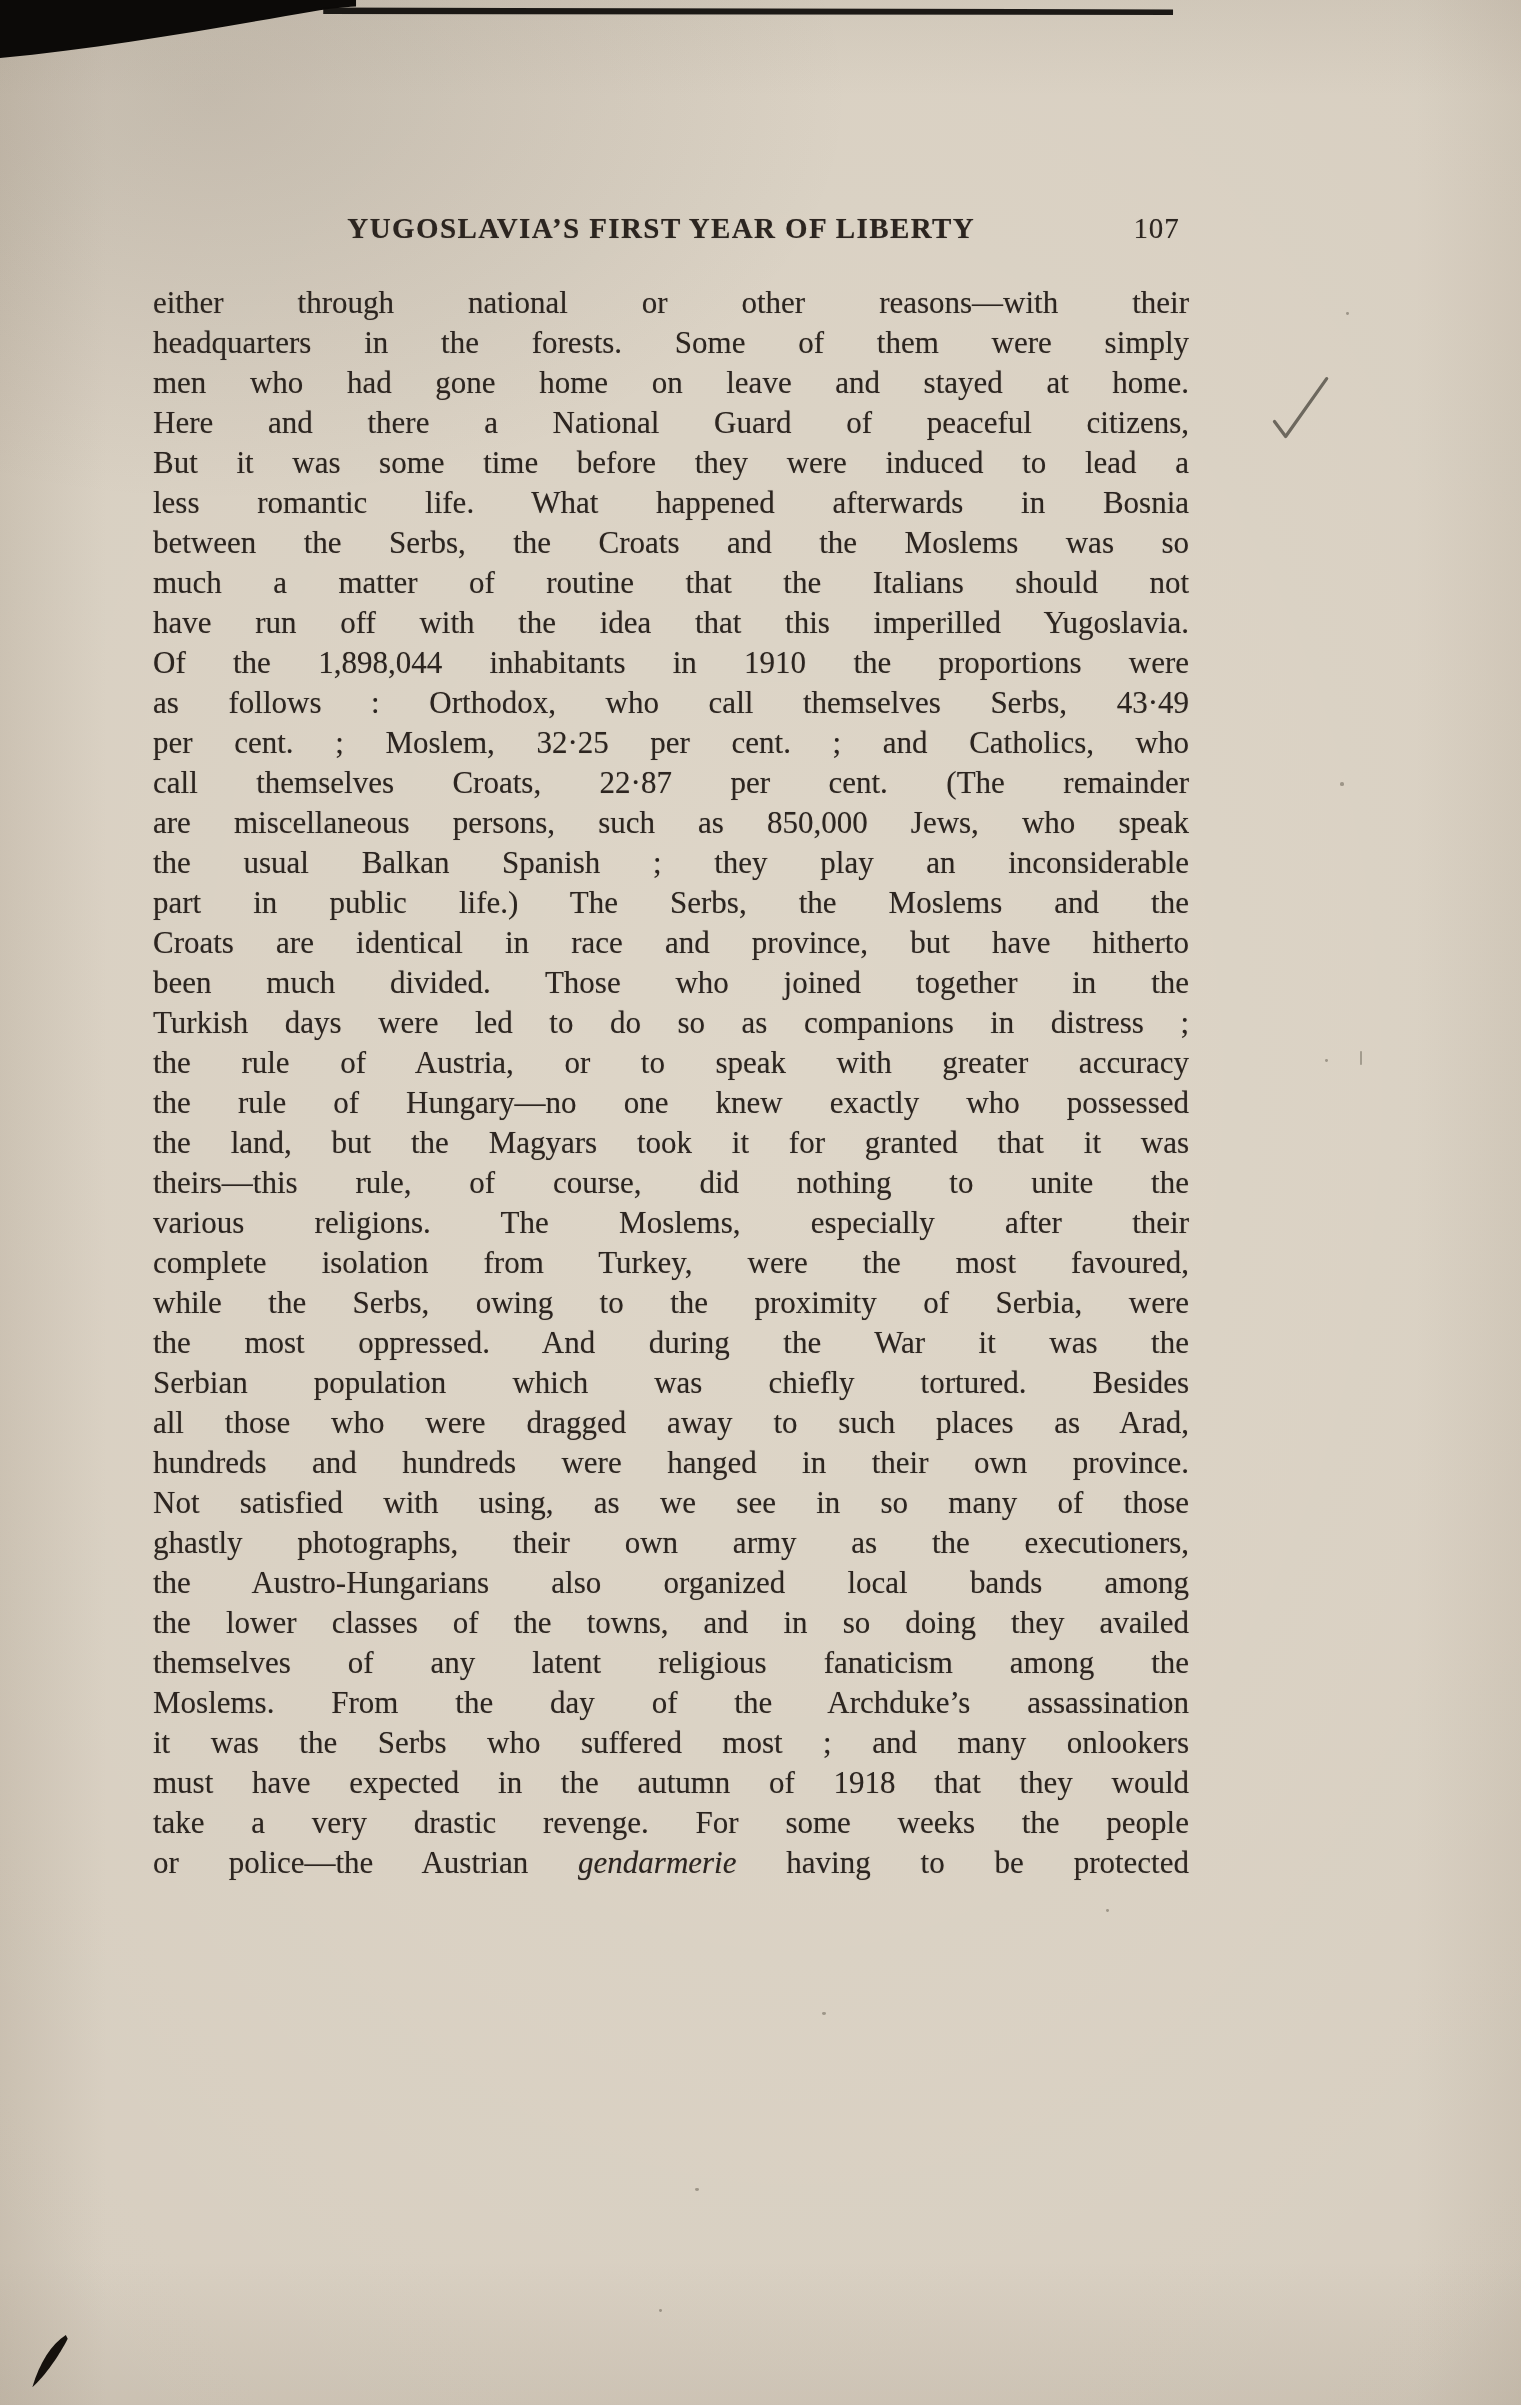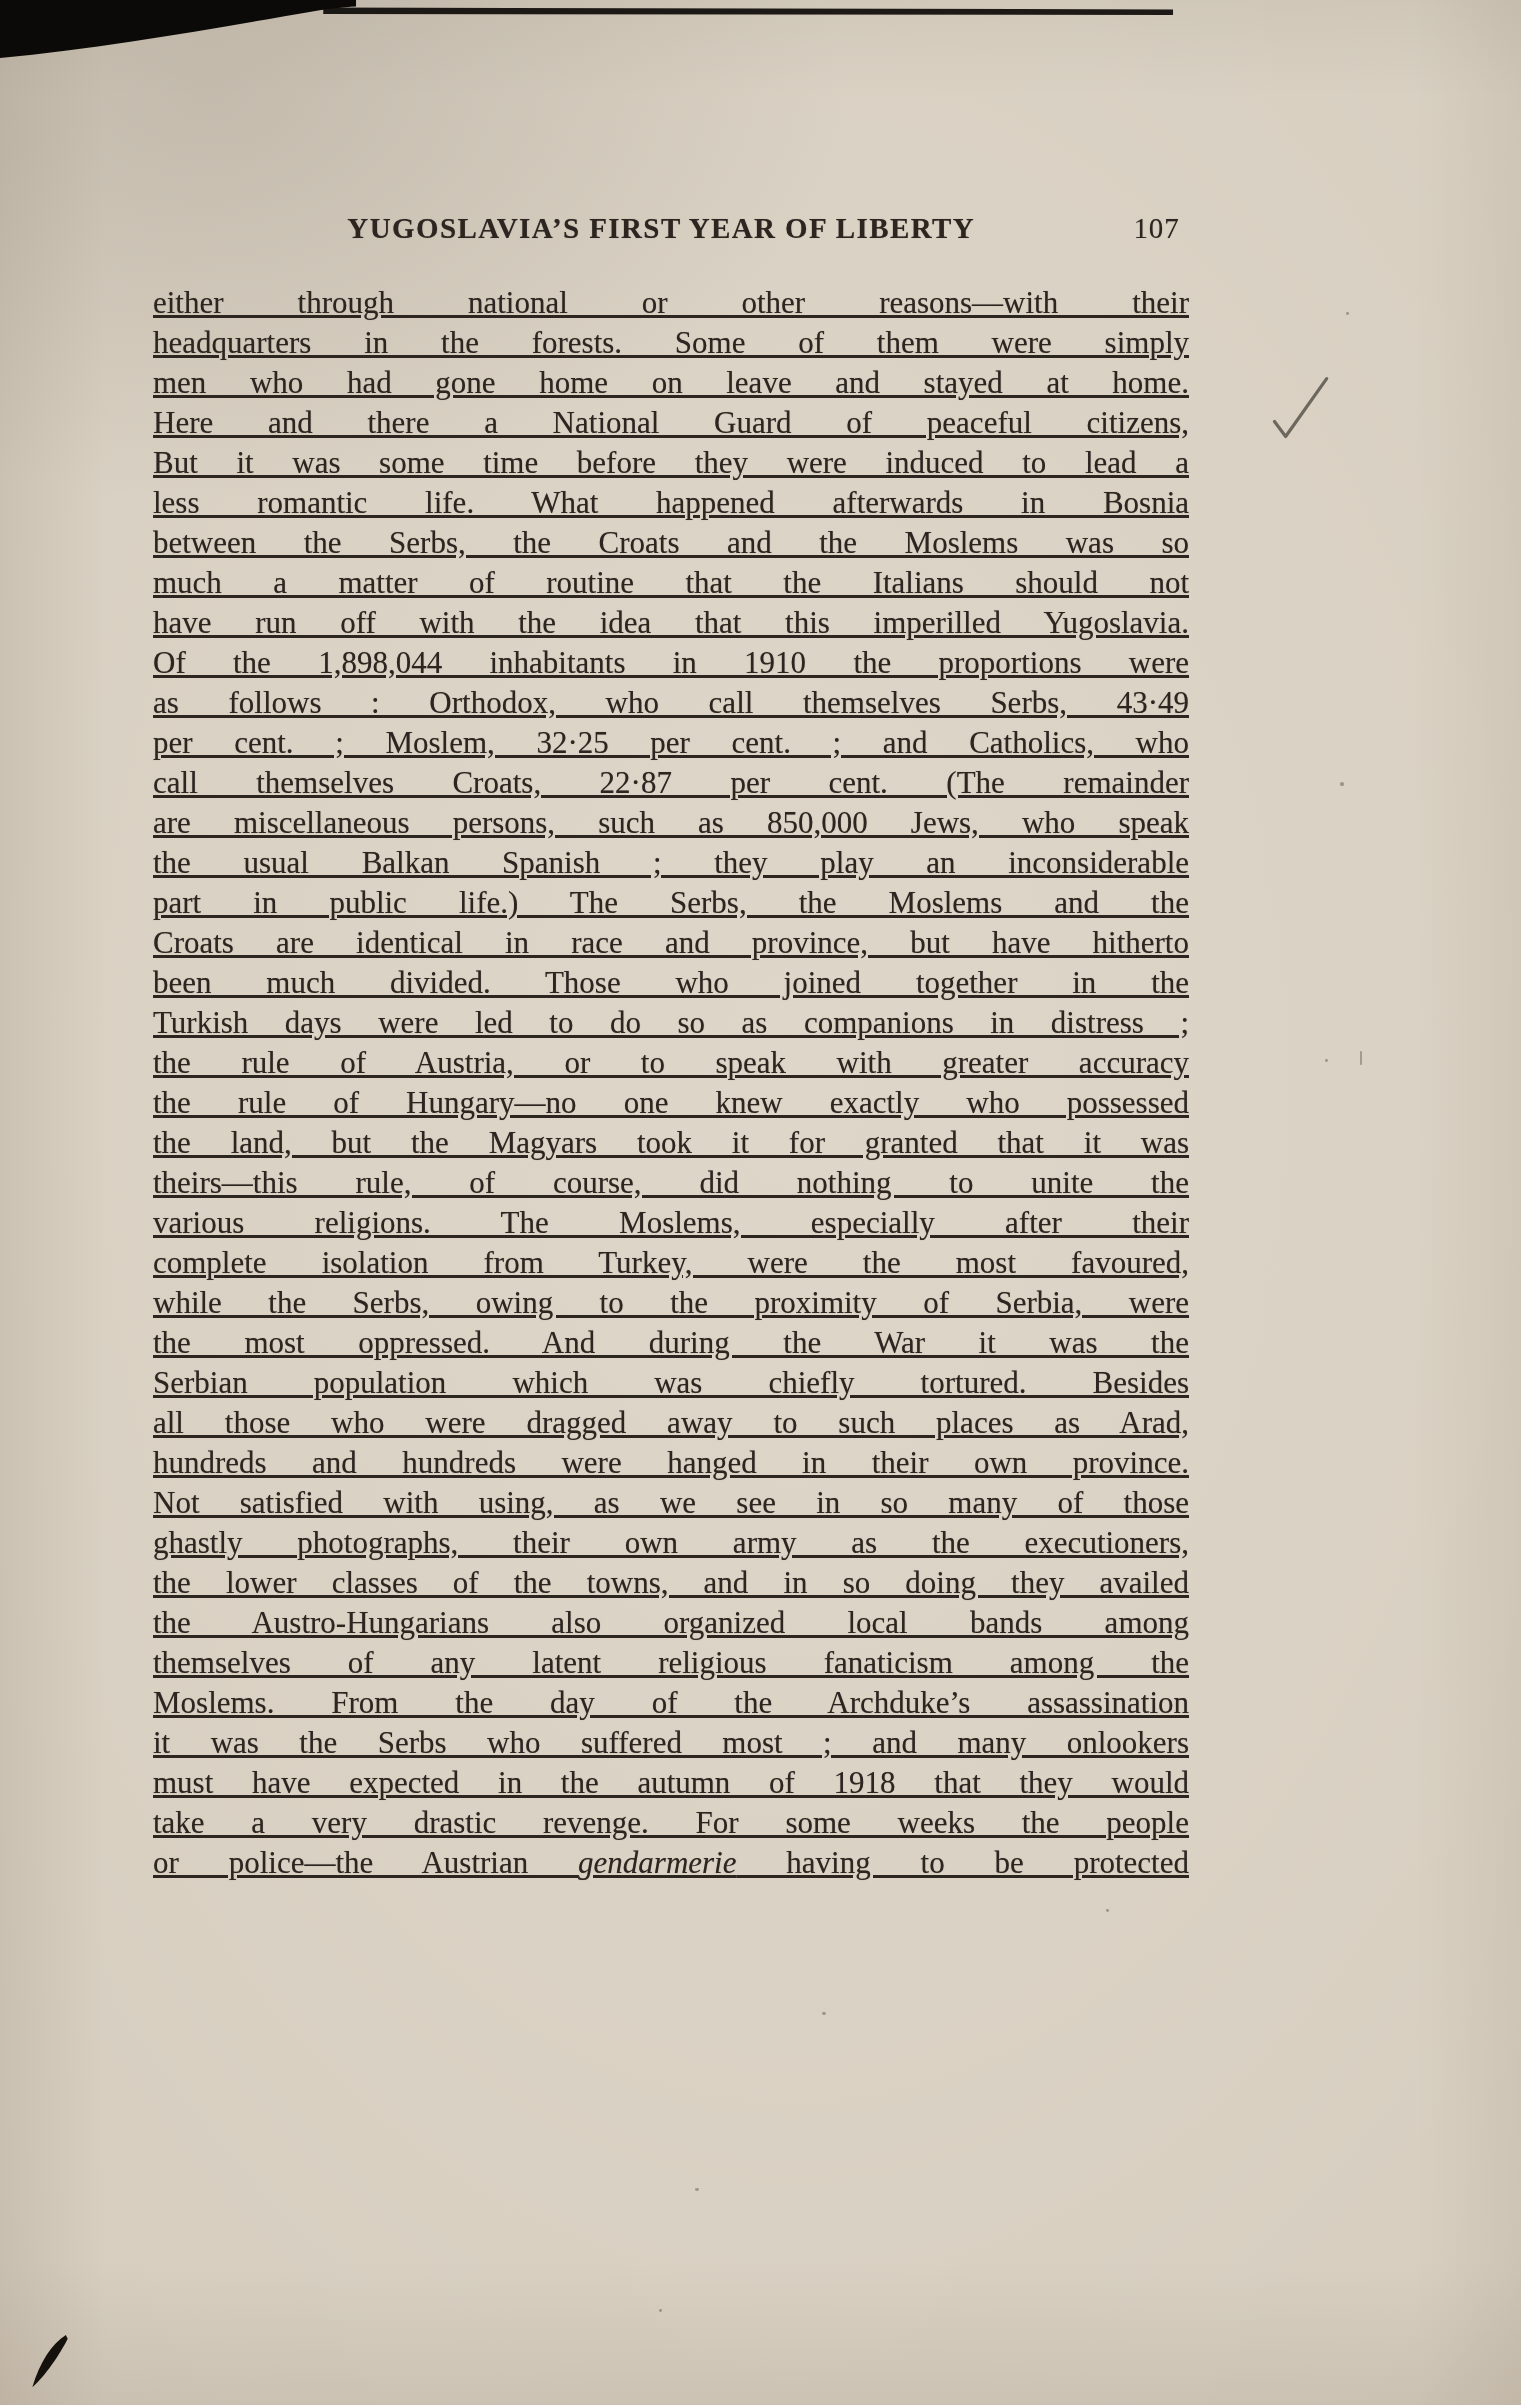--- a/index.html
+++ b/index.html
@@ -41,21 +41,20 @@
   .body-text {
     position: absolute; left: 153px; top: 283px; width: 1036px;
     color: var(--ink, #2c2520);
     font-size: 31px; line-height: 40px;
     text-shadow: 0 0 0.9px rgba(44,37,32,0.40);
   }
   .line {
     text-align: justify;
     text-align-last: justify;
     text-justify: inter-word;
-    text-decoration: underline;
   }
   .line span.italic { font-style: italic; }
 
   
   .top-artifact { position: absolute; left: 0; top: 0; }
   .pencil-check { position: absolute; left: 1267px; top: 373px; opacity: 0.85; }
   .corner-flourish { position: absolute; left: 32px; top: 2335px; }
 
   .speck {
     position: absolute; background: #6b6558; border-radius: 50%;
@@ -107,22 +106,22 @@
     <div class="line"><span>theirs—this rule, of course, did nothing to unite the</span></div>
     <div class="line"><span>various religions. The Moslems, especially after their</span></div>
     <div class="line"><span>complete isolation from Turkey, were the most favoured,</span></div>
     <div class="line"><span>while the Serbs, owing to the proximity of Serbia, were</span></div>
     <div class="line"><span>the most oppressed. And during the War it was the</span></div>
     <div class="line"><span>Serbian population which was chiefly tortured. Besides</span></div>
     <div class="line"><span>all those who were dragged away to such places as Arad,</span></div>
     <div class="line"><span>hundreds and hundreds were hanged in their own province.</span></div>
     <div class="line"><span>Not satisfied with using, as we see in so many of those</span></div>
     <div class="line"><span>ghastly photographs, their own army as the executioners,</span></div>
+    <div class="line"><span>the Austro-Hungarians also organized local bands among</span></div>
     <div class="line"><span>the lower classes of the towns, and in so doing they availed</span></div>
-    <div class="line"><span>the Austro-Hungarians also organized local bands among</span></div>
     <div class="line"><span>themselves of any latent religious fanaticism among the</span></div>
     <div class="line"><span>Moslems. From the day of the Archduke’s assassination</span></div>
     <div class="line"><span>it was the Serbs who suffered most ; and many onlookers</span></div>
     <div class="line"><span>must have expected in the autumn of 1918 that they would</span></div>
     <div class="line"><span>take a very drastic revenge. For some weeks the people</span></div>
     <div class="line"><span>or police—the Austrian </span><span class="italic">gendarmerie</span><span> having to be protected</span></div>
   </div>
 
 <svg class="pencil-check" width="69" height="84" viewBox="0 0 74 90">
   <polyline points="8,52 20,68 64,6" fill="none" stroke="#5a564d" stroke-width="3.5" stroke-linecap="round" stroke-linejoin="round"></polyline>

